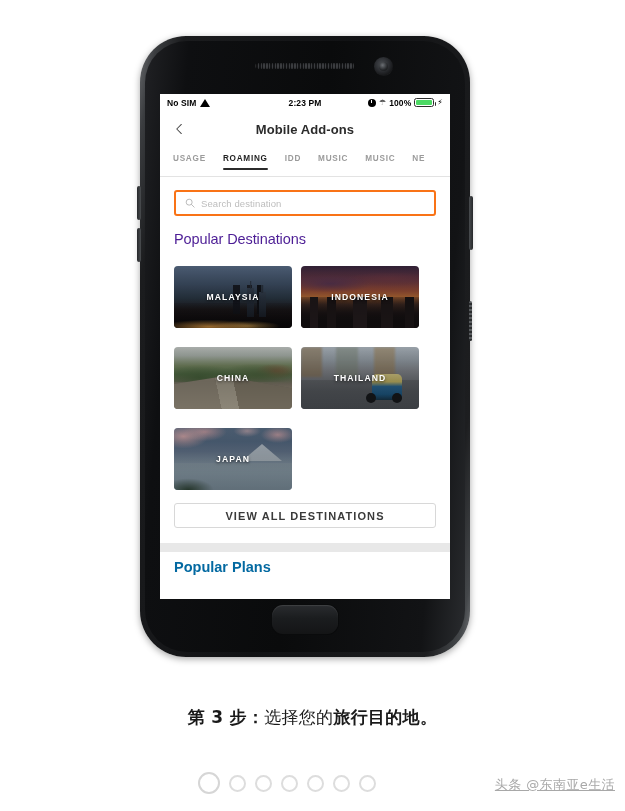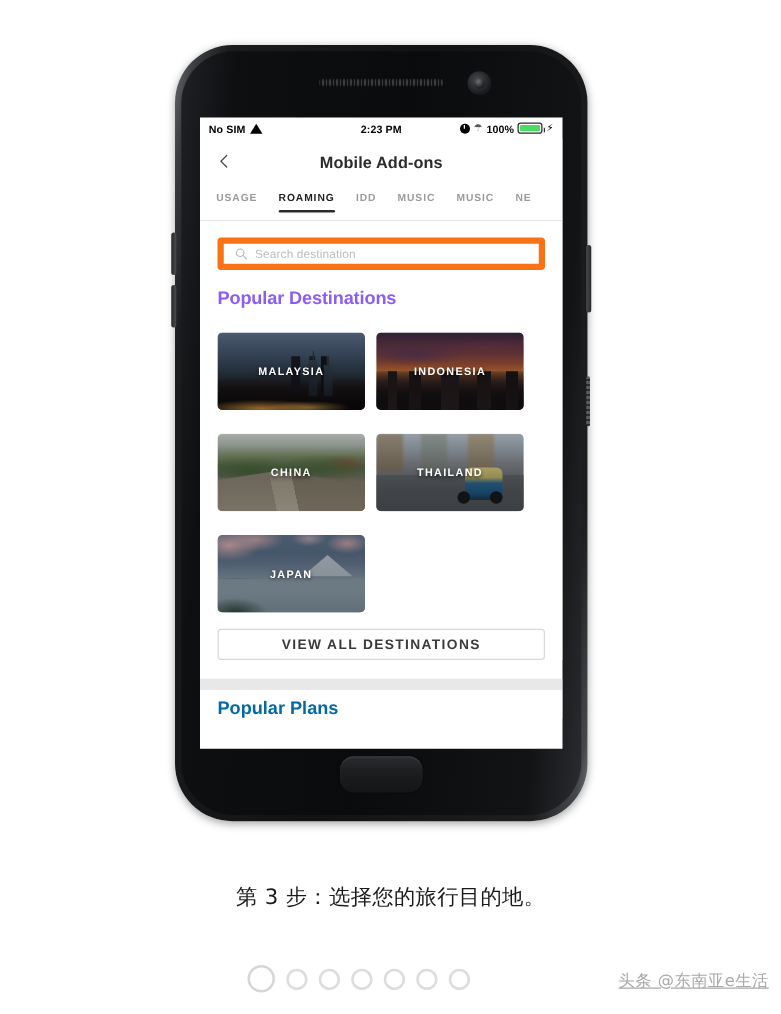--- a/index.html
+++ b/index.html
@@ -139,30 +139,30 @@
   .tab.active { color:#1f1f1f; }
   .tab.active::after{
     content:""; position:absolute; left:0; right:0; bottom:0;
     height:2px; background:#2b2b2b; border-radius:1px;
   }
 
   
   .content { padding:13px 14px 0 14px; background:#fff; }
 
   .search {
-    height:26px; border:5px solid #f97316; border-radius:3px;
+    height:26px; border:2px solid #f97316; border-radius:3px;
     display:flex; align-items:center; gap:6px; padding:0 9px;
     background:#fff;
   }
   .search-icon { width:10px; height:10px; flex:0 0 auto; }
   .search-ph { font-size:9.5px; color:#bdbdbd; letter-spacing:.1px; }
 
   .section-title {
-    margin:15px 0 9px 0; font-size:14.5px; font-weight:700;
-    color:#8b5cf6; letter-spacing:-.1px;
+    margin:15px 0 9px 0; font-size:14.5px; font-weight:400;
+    color:#4c1d95; letter-spacing:-.1px;
   }
 
   .grid { display:flex; flex-wrap:wrap; gap:9px; }
   .card {
     width:118px; height:62px; border-radius:4px;
     position:relative; overflow:hidden;
     display:flex; align-items:center; justify-content:center;margin-top:10px;
   }
   .card .label {
     position:relative; z-index:3;
@@ -306,21 +306,21 @@
   .next-section { padding:7px 14px 0 14px; background:#fff; }
   .next-title { font-size:14.5px; font-weight:700; color:#0369a1; }
 
   
   .caption {
     position:absolute; left:0; right:0; top:706px;
     text-align:center; font-size:17px; color:#1a1a1a;
     font-family:"DejaVu Sans","Liberation Sans",sans-serif;
     letter-spacing:.3px;
   }
-  .caption b { font-weight:400; }
+  .caption b { font-weight:700; }
   .caption span.reg { font-weight:400; }
 
   
   .dots {
     position:absolute; left:198px; top:772px;
     display:flex; align-items:center; gap:9px;
   }
   .dot { width:17px; height:17px; border-radius:50%; border:2px solid #dddddd; background:#fff; }
   .dot.first { width:22px; height:22px; border-color:#d6d6d6; }
   .watermark {

